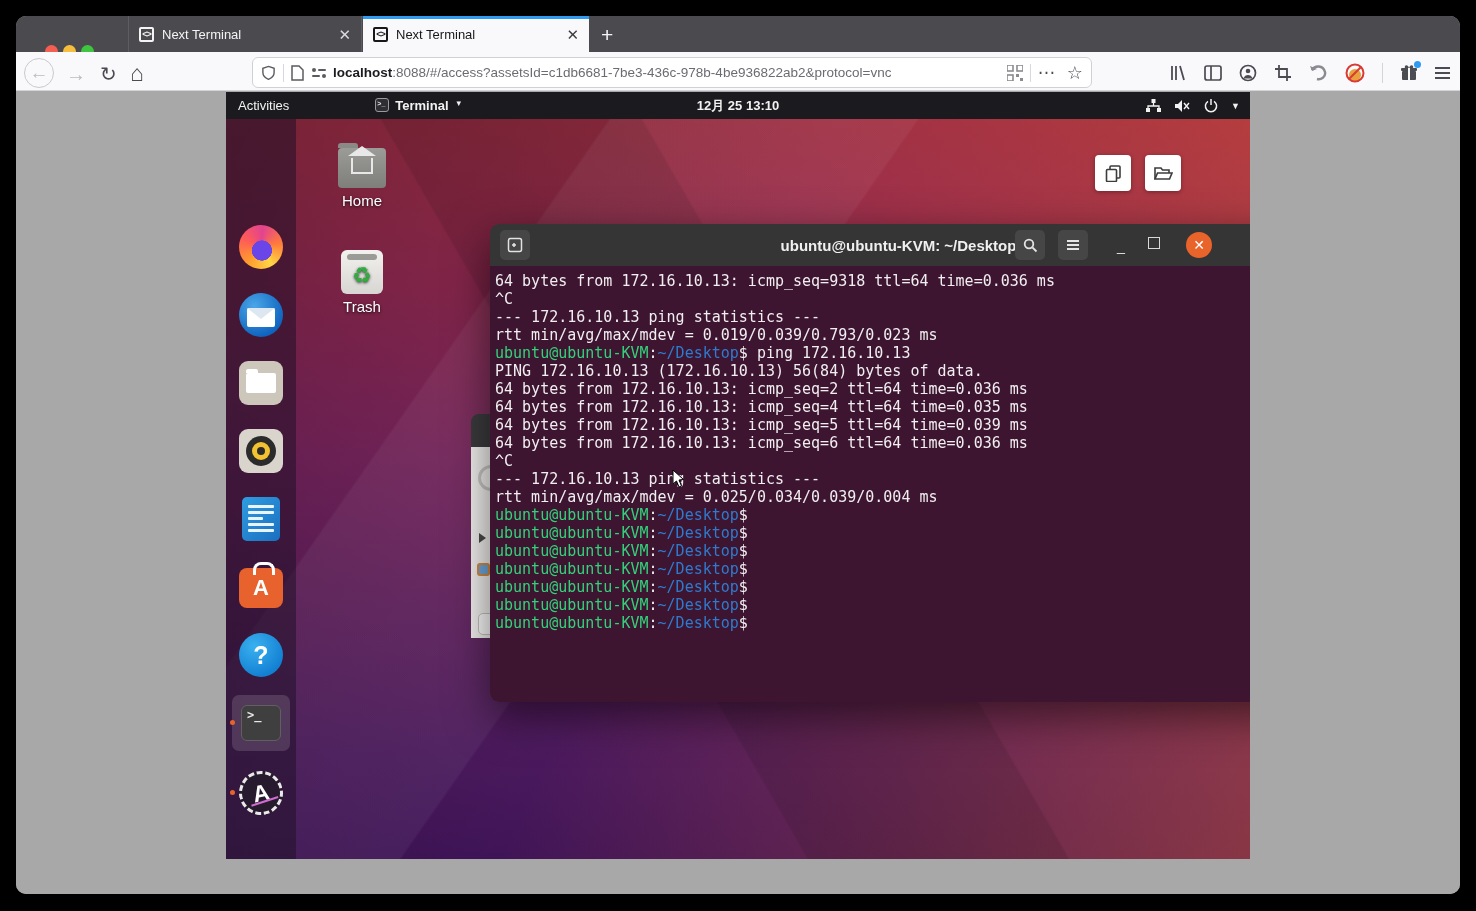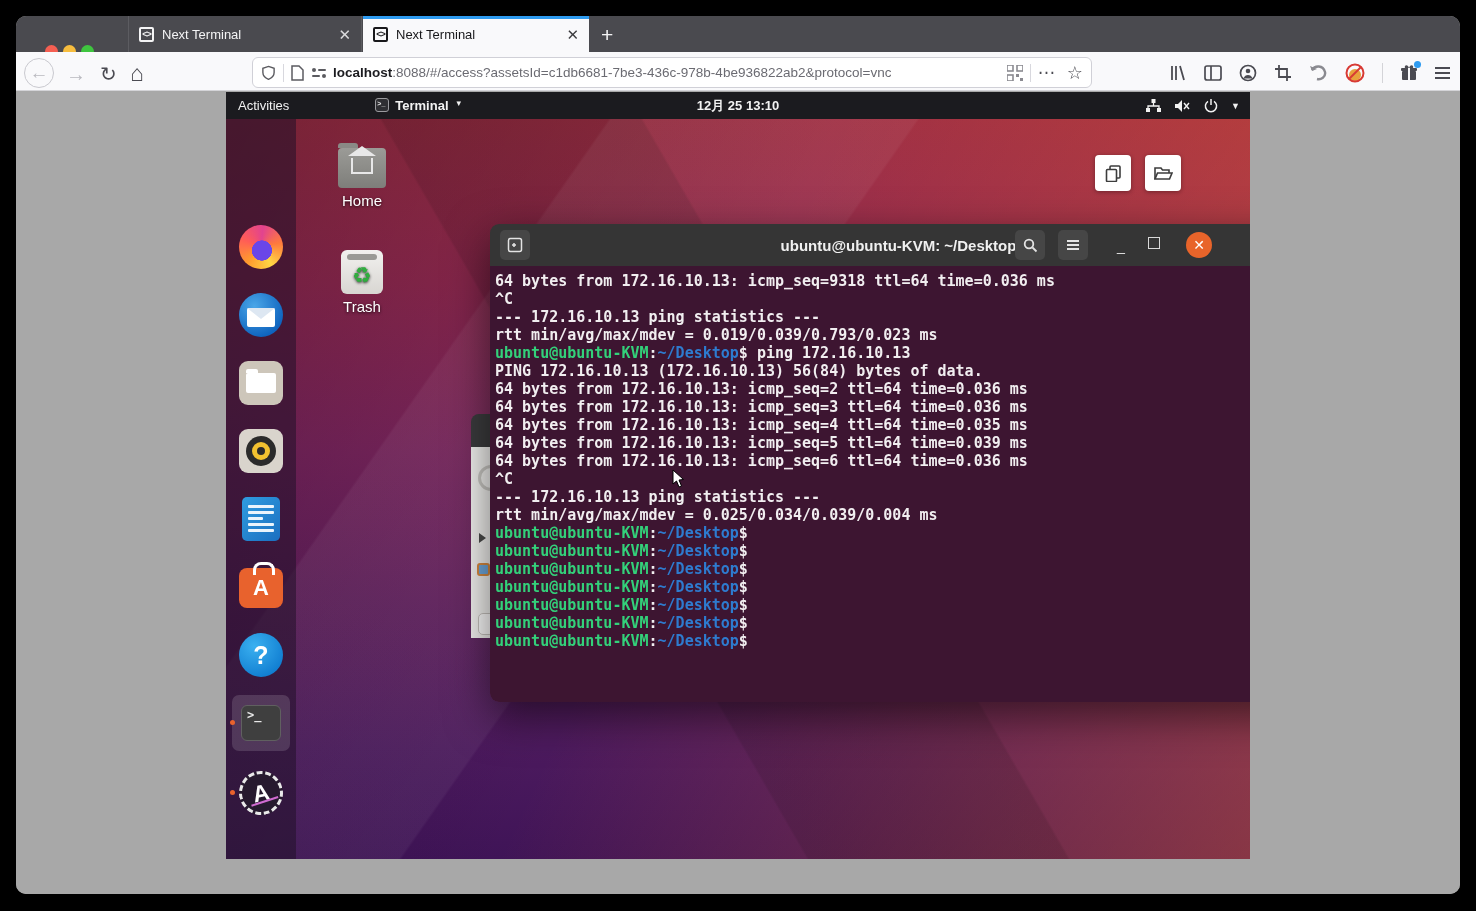--- a/index.html
+++ b/index.html
@@ -131,21 +131,21 @@
   .term-title { position:absolute; left:0; right:0; text-align:center; color:#f0f0f0; font-weight:bold; font-size:15px; }
   .tt-btn { position:absolute; width:30px; height:30px; top:6px; background:#464646; border-radius:5px;
     display:flex; align-items:center; justify-content:center; }
   .tt-newtab { left:10px; }
   .tt-search { left:525px; } .tt-menu { left:568px; }
   .tt-min { position:absolute; left:618px; top:6px; width:26px; height:30px; color:#d9d9d9; font-size:15px; display:flex; align-items:flex-end; justify-content:center; }
   .tt-max { position:absolute; left:658px; top:13px; width:12px; height:12px; border:1.5px solid #d9d9d9; }
   .tt-close { position:absolute; left:696px; top:8px; width:26px; height:26px; border-radius:50%; background:#e8642a;
     display:flex; align-items:center; justify-content:center; color:#fff; font-size:14px; font-weight:bold; }
   .term-body { height:436px; background:#3d1531; position:relative; padding:6px 0 0 5px;
-    font-family:"DejaVu Sans Mono","Liberation Mono",monospace; font-size:15px; font-weight:bold; line-height:18px; }
+    font-family:"DejaVu Sans Mono","Liberation Mono",monospace; font-size:15px; font-weight:normal; line-height:18px; }
   .tline { white-space:pre; color:#f1eef0; }
   .tg { color:#33d17a; } .tb { color:#2e7bcf; } .tw { color:#f1eef0; }
   .term-scroll { position:absolute; right:3px; top:394px; width:6px; height:40px; background:#d4cec9; border-radius:3px; }
   .mouse-cursor { position:absolute; left:446px; top:377px; z-index:9; }
 
   .bottom-strip { position:absolute; left:0; top:843px; width:100%; height:35px; background:#a8a8a8; }
 
   svg { display:block; }
 </style>
 </head>
@@ -398,21 +398,20 @@
         </div>
         <div class="term-body">
           <div id="term-out">
               <div class="tline">64 bytes from 172.16.10.13: icmp_seq=9318 ttl=64 time=0.036 ms</div>
               <div class="tline">^C</div>
               <div class="tline">--- 172.16.10.13 ping statistics ---</div>
               <div class="tline">rtt min/avg/max/mdev = 0.019/0.039/0.793/0.023 ms</div>
               <div class="tline"><span class="tg">ubuntu@ubuntu-KVM</span><span class="tw">:</span><span class="tb">~/Desktop</span><span class="tw">$ ping 172.16.10.13</span></div>
               <div class="tline">PING 172.16.10.13 (172.16.10.13) 56(84) bytes of data.</div>
               <div class="tline">64 bytes from 172.16.10.13: icmp_seq=2 ttl=64 time=0.036 ms</div>
-              <div class="tline">64 bytes from 172.16.10.13: icmp_seq=3 ttl=64 time=0.036 ms</div>
               <div class="tline">64 bytes from 172.16.10.13: icmp_seq=4 ttl=64 time=0.035 ms</div>
               <div class="tline">64 bytes from 172.16.10.13: icmp_seq=5 ttl=64 time=0.039 ms</div>
               <div class="tline">64 bytes from 172.16.10.13: icmp_seq=6 ttl=64 time=0.036 ms</div>
               <div class="tline">^C</div>
               <div class="tline">--- 172.16.10.13 ping statistics ---</div>
               <div class="tline">rtt min/avg/max/mdev = 0.025/0.034/0.039/0.004 ms</div>
               <div class="tline"><span class="tg">ubuntu@ubuntu-KVM</span><span class="tw">:</span><span class="tb">~/Desktop</span><span class="tw">$</span></div>
               <div class="tline"><span class="tg">ubuntu@ubuntu-KVM</span><span class="tw">:</span><span class="tb">~/Desktop</span><span class="tw">$</span></div>
               <div class="tline"><span class="tg">ubuntu@ubuntu-KVM</span><span class="tw">:</span><span class="tb">~/Desktop</span><span class="tw">$</span></div>
               <div class="tline"><span class="tg">ubuntu@ubuntu-KVM</span><span class="tw">:</span><span class="tb">~/Desktop</span><span class="tw">$</span></div>

